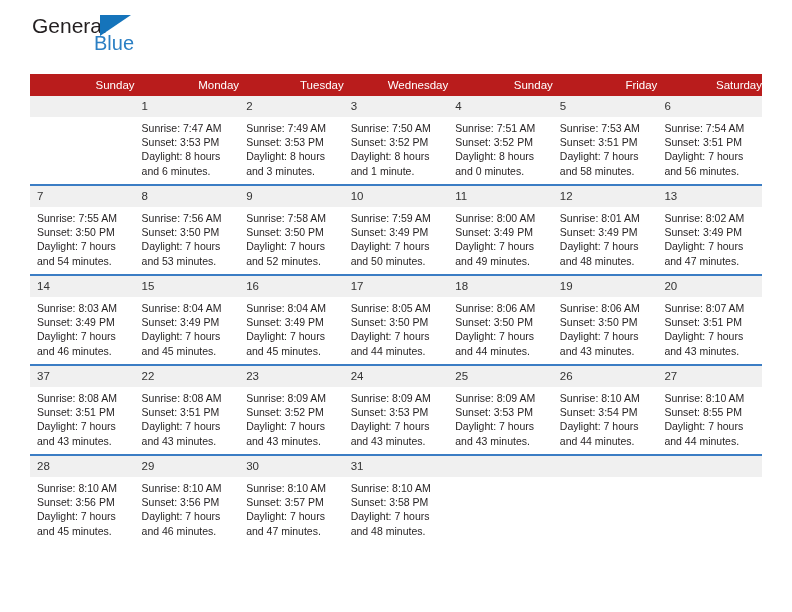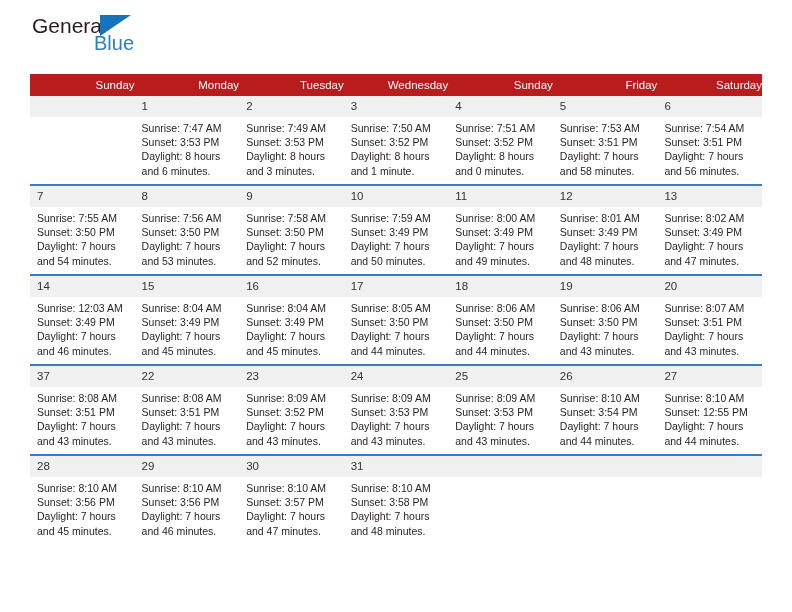--- a/index.html
+++ b/index.html
@@ -271,21 +271,21 @@
               <div>Sunrise: 8:02 AM</div>
               <div>Sunset: 3:49 PM</div>
               <div class="daylight">Daylight: 7 hours and 47 minutes.</div>
             </div>
           </td>
         </tr>
         <tr class="week-3">
           <td>
             <span class="daynum">14</span>
             <div class="details">
-              <div>Sunrise: 12:03 AM</div>
+              <div>Sunrise: 8:03 AM</div>
               <div>Sunset: 3:49 PM</div>
               <div class="daylight">Daylight: 7 hours and 46 minutes.</div>
             </div>
           </td>
           <td>
             <span class="daynum">15</span>
             <div class="details">
               <div>Sunrise: 8:04 AM</div>
               <div>Sunset: 3:49 PM</div>
               <div class="daylight">Daylight: 7 hours and 45 minutes.</div>
@@ -378,21 +378,21 @@
             <div class="details">
               <div>Sunrise: 8:10 AM</div>
               <div>Sunset: 3:54 PM</div>
               <div class="daylight">Daylight: 7 hours and 44 minutes.</div>
             </div>
           </td>
           <td>
             <span class="daynum">27</span>
             <div class="details">
               <div>Sunrise: 8:10 AM</div>
-              <div>Sunset: 12:55 PM</div>
+              <div>Sunset: 8:55 PM</div>
               <div class="daylight">Daylight: 7 hours and 44 minutes.</div>
             </div>
           </td>
         </tr>
         <tr class="week-5">
           <td>
             <span class="daynum">28</span>
             <div class="details">
               <div>Sunrise: 8:10 AM</div>
               <div>Sunset: 3:56 PM</div>

